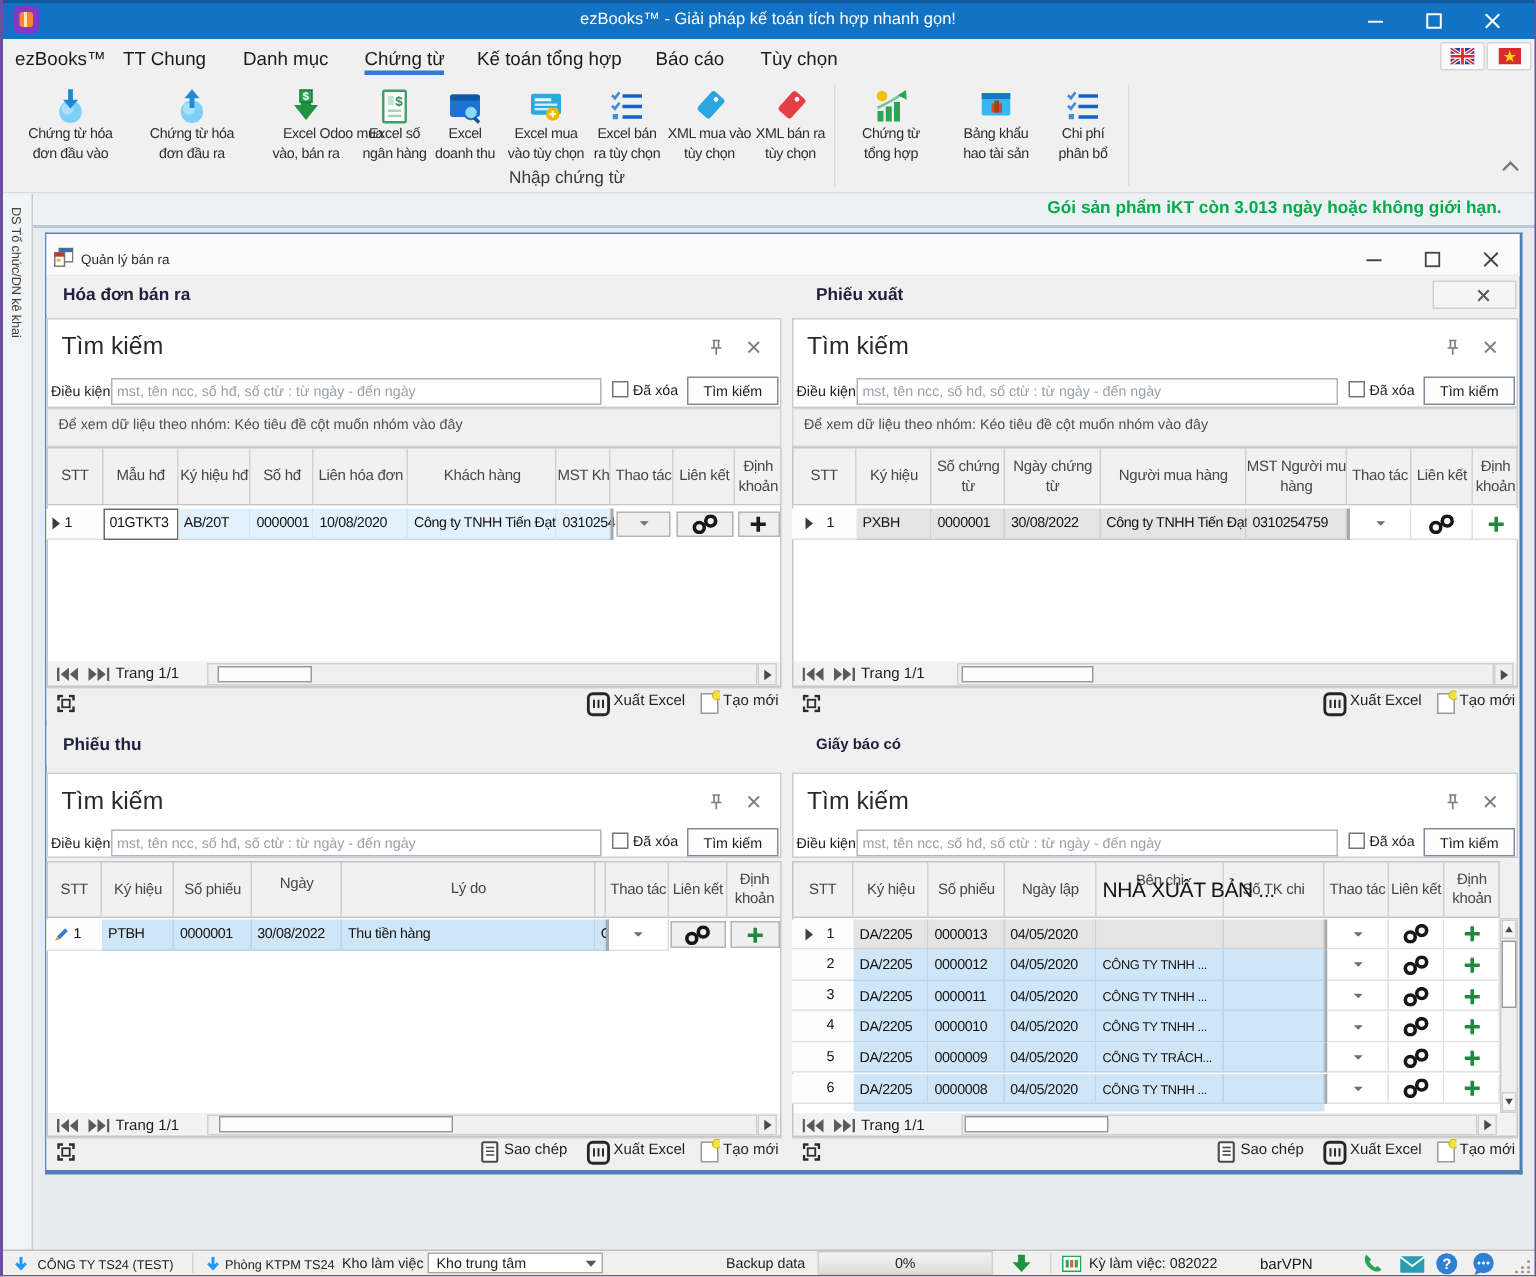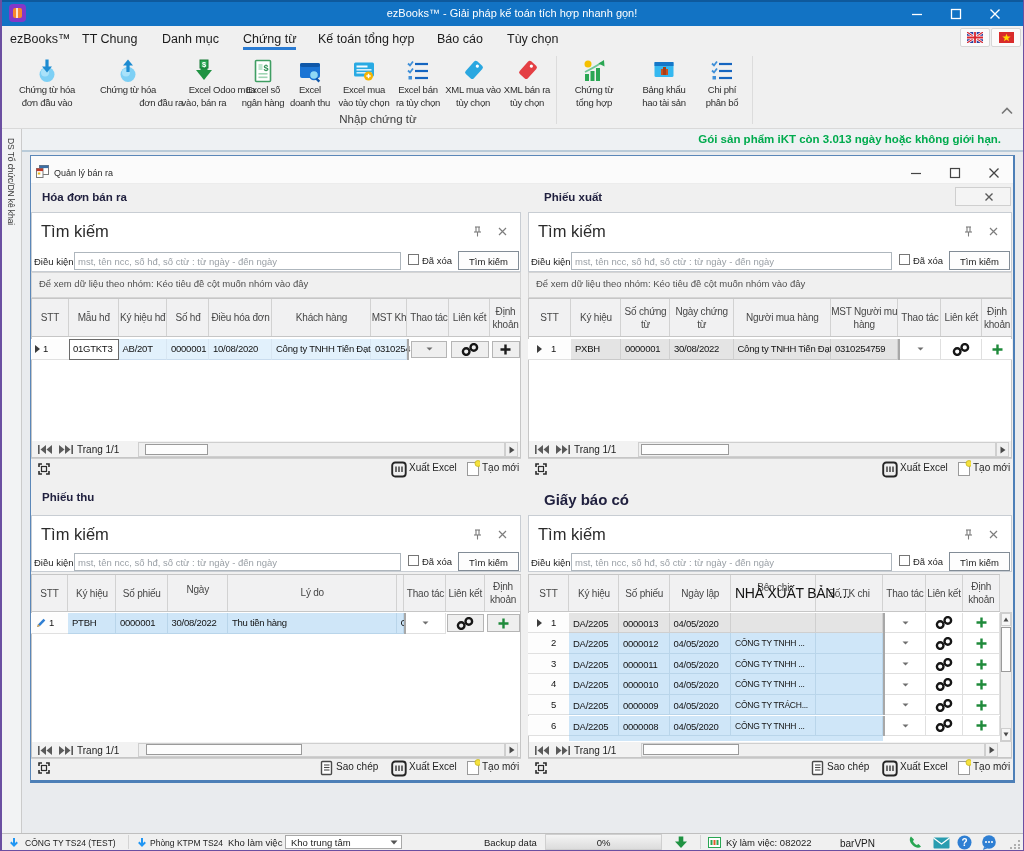--- a/index.html
+++ b/index.html
@@ -72,21 +72,21 @@
     <svg width="24" height="24" viewBox="0 0 24 24">
       <circle cx="12" cy="15.5" r="7.5" fill="#7ed0f5"></circle>
       <circle cx="10" cy="13.5" r="4" fill="#a9e2fa"></circle>
       <g fill="#1d8bd1">
         <rect x="10.4" y="5" width="3.2" height="8"></rect>
         <path d="M7 6.5 L17 6.5 L12 0.5 Z"></path>
       </g>
     </svg>
   </div>
 <div style="position:absolute;left:73px;top:84px;width:110px;text-align:center;white-space:nowrap;font-size:9.5px;letter-spacing:-0.25px;color:#2e2e2e;">Chứng từ hóa</div>
-<div style="position:absolute;left:73px;top:97px;width:110px;text-align:right;white-space:nowrap;font-size:9.5px;letter-spacing:-0.25px;color:#2e2e2e;">đơn đầu ra</div>
+<div style="position:absolute;left:73px;top:97px;width:110px;text-align:center;white-space:nowrap;font-size:9.5px;letter-spacing:-0.25px;color:#2e2e2e;">đơn đầu ra</div>
 <div style="position:absolute;left:192px;top:59px;width:24px;height:24px;">
     <svg width="24" height="24" viewBox="0 0 24 24">
       <g fill="#1f9242">
         <rect x="8.5" y="2" width="7" height="11"></rect>
         <path d="M4 11 L20 11 L12 21 Z"></path>
       </g>
       <rect x="8" y="1" width="8" height="8" fill="#2aa653" stroke="#187a36"></rect>
       <text x="12" y="7.8" font-size="7.5" fill="#fff" text-anchor="middle" font-weight="bold">$</text>
     </svg>
   </div>
@@ -282,21 +282,21 @@
 <div style="position:absolute;left:118.5px;top:299px;width:48.5px;height:37px;border-right:1px solid #d2d2d2;"></div>
 <div style="position:absolute;left:118.5px;top:298px;width:48.5px;height:39px;">
     <div class="hd" style="width:100%;height:100%;">Ký hiệu hđ</div>
   </div>
 <div style="position:absolute;left:167px;top:299px;width:42px;height:37px;border-right:1px solid #d2d2d2;"></div>
 <div style="position:absolute;left:167px;top:298px;width:42px;height:39px;">
     <div class="hd" style="width:100%;height:100%;">Số hđ</div>
   </div>
 <div style="position:absolute;left:209px;top:299px;width:63px;height:37px;border-right:1px solid #d2d2d2;"></div>
 <div style="position:absolute;left:209px;top:298px;width:63px;height:39px;">
-    <div class="hd" style="width:100%;height:100%;">Điều hóa đơn</div>
+    <div class="hd" style="width:100%;height:100%;">Liên hóa đơn</div>
   </div>
 <div style="position:absolute;left:272px;top:299px;width:99px;height:37px;border-right:1px solid #d2d2d2;"></div>
 <div style="position:absolute;left:272px;top:298px;width:99px;height:39px;">
     <div class="hd" style="width:100%;height:100%;">Khách hàng</div>
   </div>
 <div style="position:absolute;left:371px;top:299px;width:36px;height:37px;border-right:1px solid #d2d2d2;"></div>
 <div style="position:absolute;left:371px;top:298px;width:36px;height:39px;">
     <div class="hd" style="width:100%;height:100%;">MST Kh</div>
   </div>
 <div style="position:absolute;left:409px;top:299px;width:40px;height:37px;border-right:1px solid #d2d2d2;"></div>
@@ -749,21 +749,21 @@
     <svg width="14" height="16" viewBox="0 0 14 16">
       <rect x="2.5" y="1.5" width="10" height="13" fill="#fff" stroke="#4a4a4a" stroke-width="1.4" rx="1"></rect>
       <g stroke="#4a4a4a" stroke-width="1.1">
         <line x1="5" y1="5" x2="10.5" y2="5"></line>
         <line x1="5" y1="7.5" x2="10.5" y2="7.5"></line>
         <line x1="5" y1="10" x2="10.5" y2="10"></line>
       </g>
     </svg>
   </div>
 <div style="position:absolute;left:528px;top:484px;width:484px;height:26px;background:#f0f0f0;"></div>
-<div style="position:absolute;left:544px;top:491px;white-space:nowrap;font-size:15px;font-weight:bold;color:#21213f;">Giấy báo có</div>
+<div style="position:absolute;left:544px;top:491px;white-space:nowrap;font-size:10px;font-weight:bold;color:#21213f;">Giấy báo có</div>
 <div style="position:absolute;left:528px;top:515px;width:484px;height:57px;background:#fff;border:1px solid #c8cdd3;"></div>
 <div style="position:absolute;left:538px;top:525px;white-space:nowrap;font-size:16.5px;color:#2b2b2b;">Tìm kiếm</div>
 <div style="position:absolute;left:964px;top:528.5px;width:9px;height:11px;">
     <svg width="9" height="11" viewBox="0 0 9 11">
       <g stroke="#7d7d7d" stroke-width="1.1" fill="none">
         <line x1="2" y1="1" x2="7" y2="1"></line>
         <line x1="3" y1="1" x2="3" y2="6"></line>
         <line x1="6" y1="1" x2="6" y2="6"></line>
         <line x1="1" y1="6" x2="8" y2="6"></line>
         <line x1="4.5" y1="6" x2="4.5" y2="10.5"></line>

